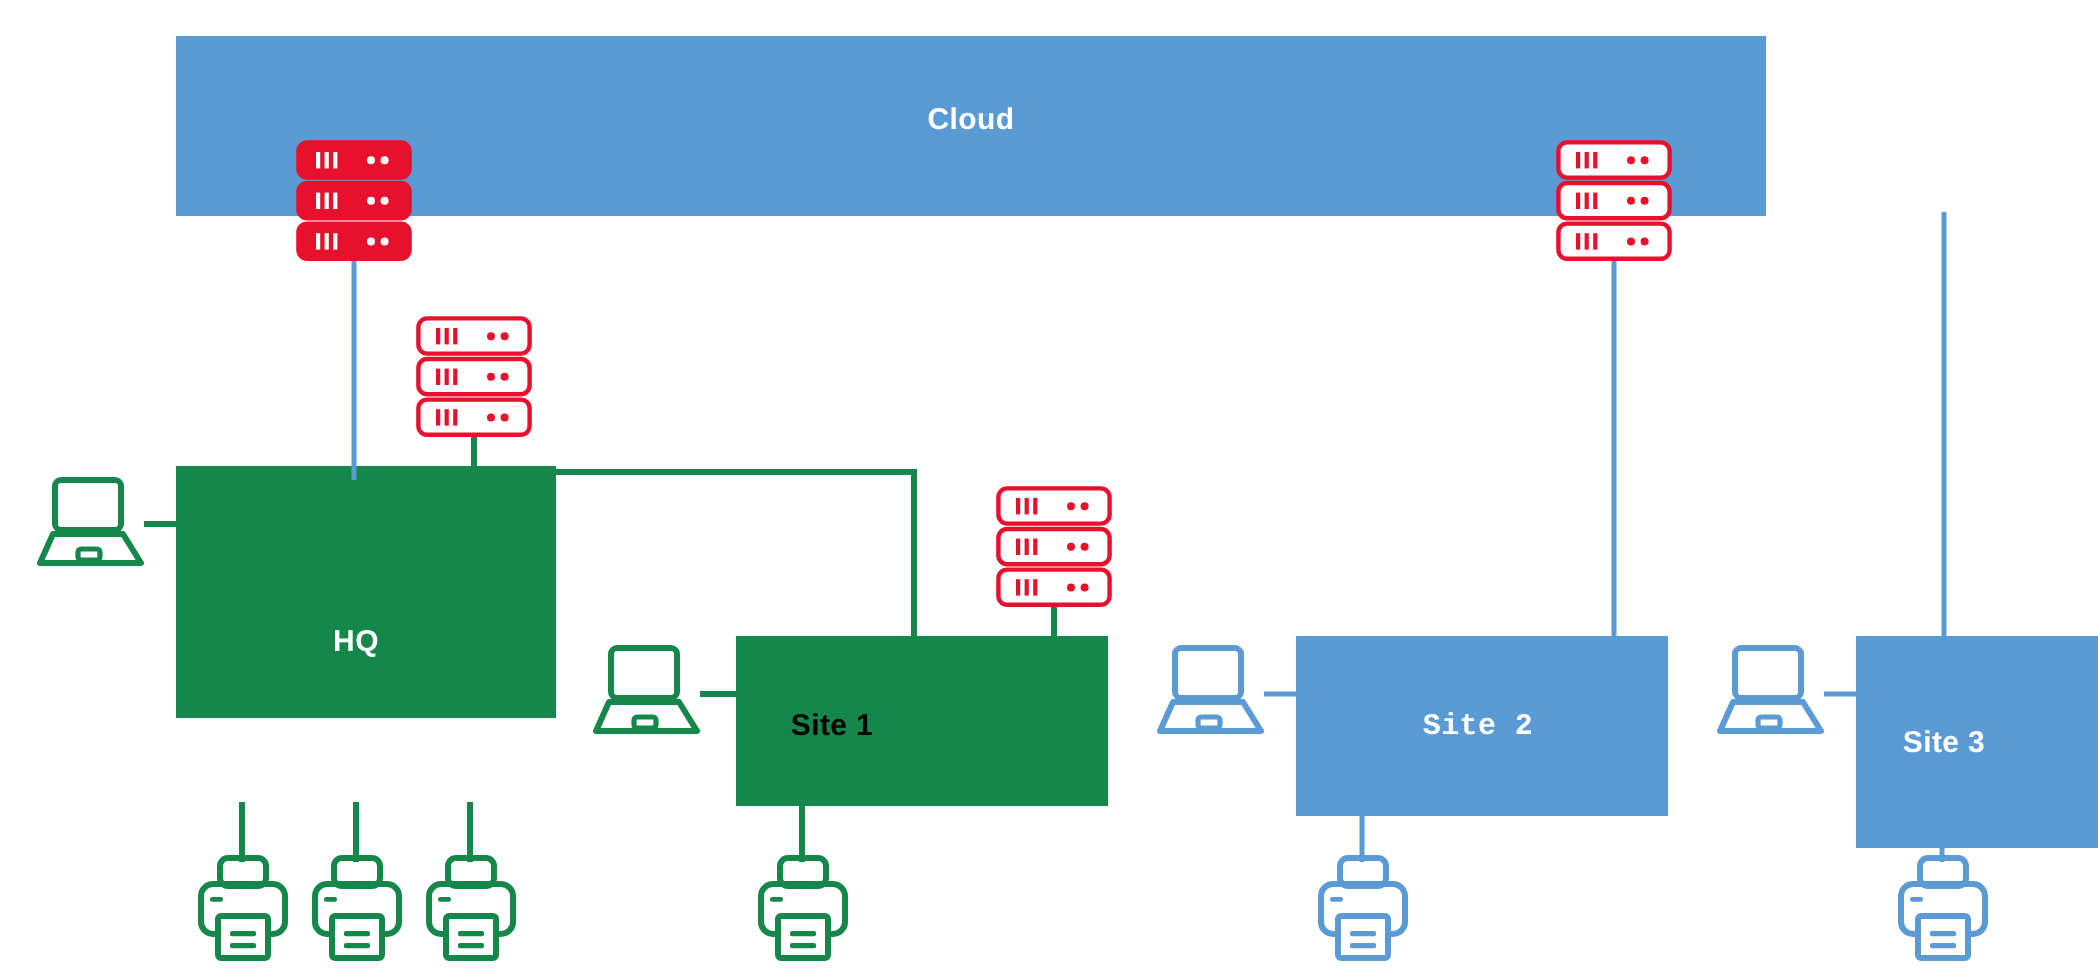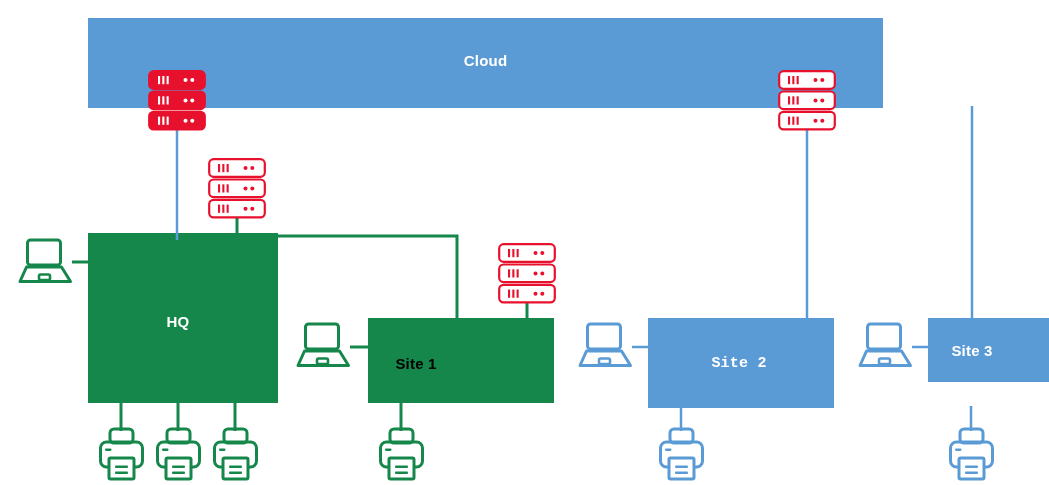--- a/index.html
+++ b/index.html
@@ -47,30 +47,30 @@
 </style>
 </head>
 <body>
 
 <div id="stage">
 
   <div id="zones-layer">
       <div class="zone" style="left: 88px; top: 18px; width: 795px; height: 90px; background: rgb(91, 155, 213); align-items: flex-start;">
         <div class="zone-label cloud-label" style="color: rgb(255, 255, 255); margin-top: 42px; transform: translateY(-50%);">Cloud</div>
       </div>
-      <div class="zone" style="left: 88px; top: 233px; width: 190px; height: 170px; background: rgb(21, 135, 74); justify-content: flex-start; align-items: flex-start;">
+      <div class="zone" style="left: 88px; top: 233px; width: 190px; height: 126px; background: rgb(21, 135, 74); justify-content: flex-start; align-items: flex-start;">
         <div class="zone-label" style="color: rgb(255, 255, 255); margin-left: 90px; transform: translateX(-50%) translateY(-50%); margin-top: 88px;">HQ</div>
       </div>
       <div class="zone" style="left: 368px; top: 318px; width: 186px; height: 85px; background: rgb(21, 135, 74); justify-content: flex-start; align-items: flex-start;">
         <div class="zone-label" style="color: #000000; margin-left: 48px; transform: translateX(-50%) translateY(-50%); margin-top: 45px;">Site 1</div>
       </div>
       <div class="zone" style="left: 648px; top: 318px; width: 186px; height: 90px; background: rgb(91, 155, 213); justify-content: flex-start; font-family: Liberation Mono, monospace;">
         <div class="zone-label" style="color: rgb(255, 255, 255); margin-left: 91px; transform: translateX(-50%);">Site 2</div>
       </div>
-      <div class="zone" style="left: 928px; top: 318px; width: 121px; height: 64px; background: rgb(91, 155, 213); justify-content: flex-start;">
+      <div class="zone" style="left: 928px; top: 318px; width: 121px; height: 106px; background: rgb(91, 155, 213); justify-content: flex-start;">
         <div class="zone-label" style="color: rgb(255, 255, 255); margin-left: 44px; transform: translateX(-50%);">Site 3</div>
       </div>
     </div>
 
   <svg id="wires" viewBox="0 0 1049 485" width="1049" height="485">
       <polyline points="177,128 177,240" fill="none" stroke="#5B9BD5" stroke-width="2.5" stroke-linecap="butt" stroke-linejoin="miter"></polyline>
       <polyline points="237,216 237,236" fill="none" stroke="#15874A" stroke-width="3" stroke-linecap="butt" stroke-linejoin="miter"></polyline>
       <polyline points="278,236 457,236 457,320" fill="none" stroke="#15874A" stroke-width="3" stroke-linecap="butt" stroke-linejoin="miter"></polyline>
       <polyline points="527,301 527,320" fill="none" stroke="#15874A" stroke-width="3" stroke-linecap="butt" stroke-linejoin="miter"></polyline>
       <polyline points="72,262 90,262" fill="none" stroke="#15874A" stroke-width="3" stroke-linecap="butt" stroke-linejoin="miter"></polyline>

